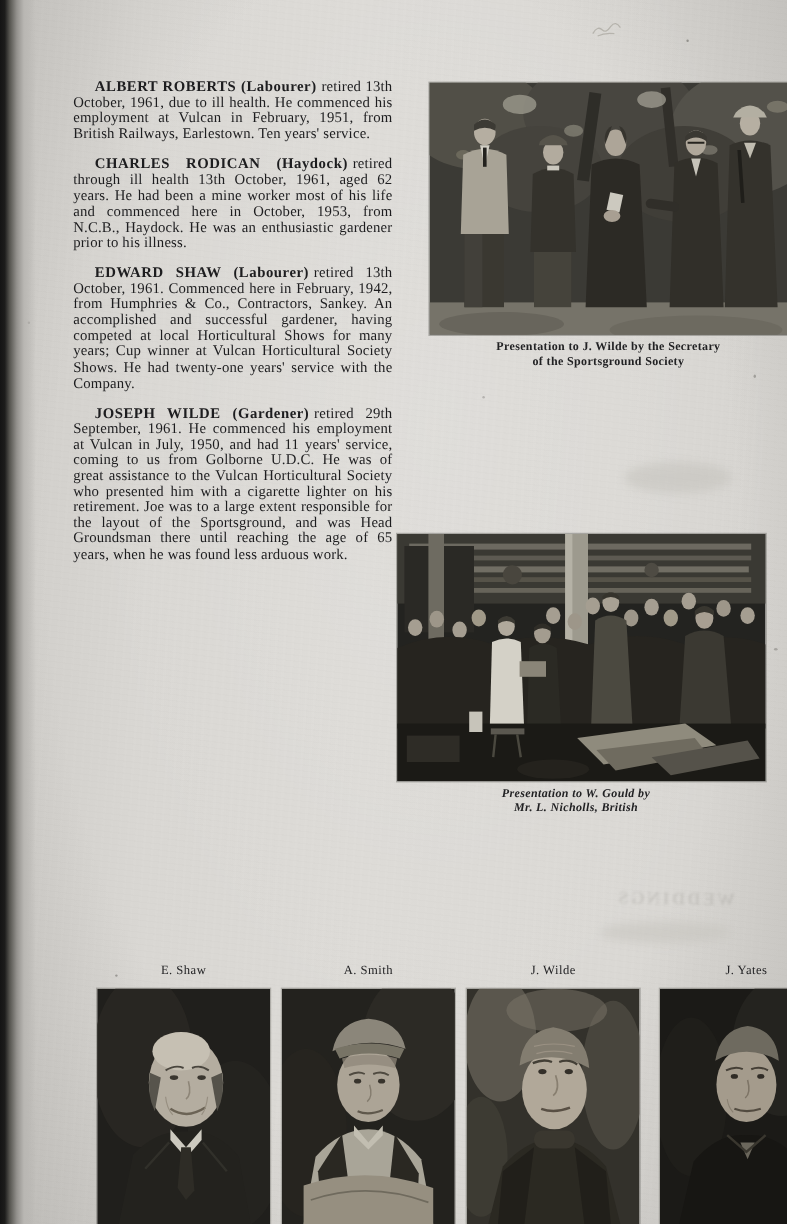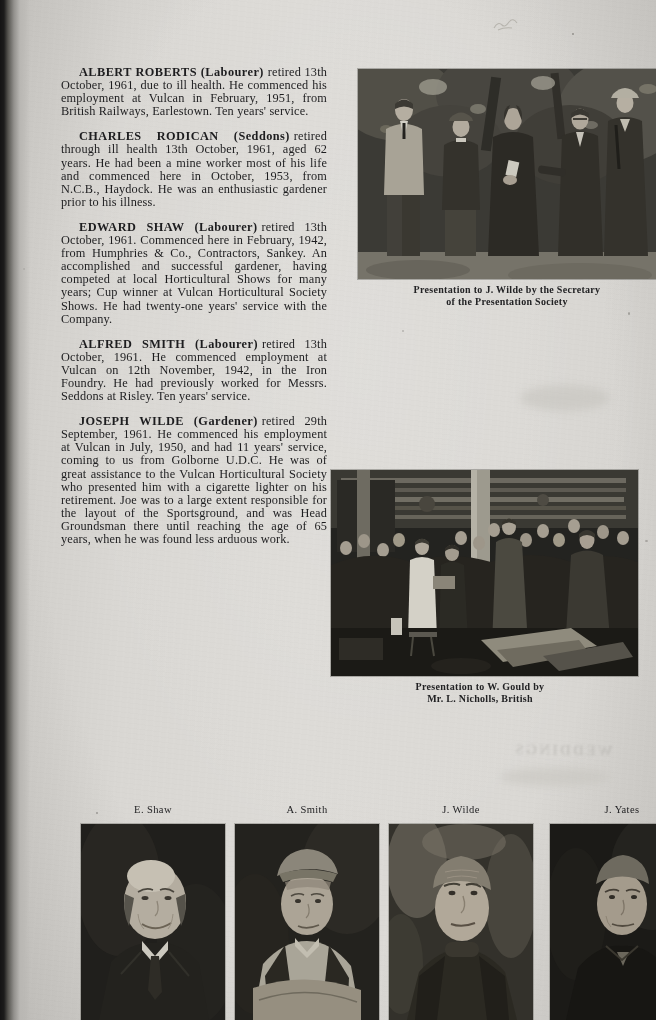--- a/index.html
+++ b/index.html
@@ -26,21 +26,21 @@
   }
   .text-col{
     position:absolute;left:61px;top:66px;width:266px;z-index:2;
     text-align:justify;color:#1d1d1f;
   }
   .article{margin:0 0 12px 0;font-size:12.3px;line-height:13.1px;text-indent:18px;letter-spacing:.15px;}
   .article:last-child{margin-bottom:0;}
   .article-title{font-weight:bold;letter-spacing:.45px;margin-right:4px;}
   .photo{position:absolute;margin:0;z-index:2;}
   .photo1{left:330px;top:69px;width:298px;padding-left:28px;}
-  .photo2{left:331px;top:470px;width:298px;}
+  .photo2{left:331px;top:445px;width:298px;font-style:italic;}
   .photo svg{display:block;box-shadow:0 0 0 1px rgba(70,68,64,0.35);}
   .photo figcaption{
     margin-top:5px;text-align:center;font-weight:bold;
     font-size:10px;line-height:11.6px;color:#222224;letter-spacing:.3px;
   }
   .portraits{position:absolute;left:0;top:803px;width:656px;height:217px;z-index:2;}
   .portrait{position:absolute;margin:0;top:0;width:144px;padding-left:48px;}
   .portrait svg{display:block;margin-top:7px;box-shadow:0 0 0 1px rgba(70,68,64,0.3);}
   .portrait-label{text-align:center;font-size:10.5px;line-height:14px;color:#232325;letter-spacing:.4px;}
   .portrait.p1{left:33px;} .portrait.p2{left:187px;} .portrait.p3{left:341px;} .portrait.p4{left:502px;}
@@ -79,23 +79,22 @@
 
   <div class="speck s1"></div>
   <div class="speck s2"></div>
   <div class="speck s3"></div>
   <div class="speck s4"></div>
   <div class="speck s5"></div>
   <div class="speck s6"></div>
 
   <div class="text-col">
     <p class="article"><span class="article-title">ALBERT ROBERTS (Labourer)</span><span class="article-body">retired 13th October, 1961, due to ill health. He commenced his employment at Vulcan in February, 1951, from British Railways, Earlestown. Ten years' service.</span></p>
-    <p class="article"><span class="article-title">CHARLES RODICAN (Seddons)</span><span class="article-body">retired through ill health 13th October, 1961, aged 62 years. He had been a mine worker most of his life and commenced here in October, 1953, from N.C.B., Haydock. He was an enthusiastic gardener prior to his illness.</span></p>
+    <p class="article"><span class="article-title">CHARLES RODICAN (Haydock)</span><span class="article-body">retired through ill health 13th October, 1961, aged 62 years. He had been a mine worker most of his life and commenced here in October, 1953, from N.C.B., Haydock. He was an enthusiastic gardener prior to his illness.</span></p>
     <p class="article"><span class="article-title">EDWARD SHAW (Labourer)</span><span class="article-body">retired 13th October, 1961. Commenced here in February, 1942, from Humphries &amp; Co., Contractors, Sankey. An accomplished and successful gardener, having competed at local Horticultural Shows for many years; Cup winner at Vulcan Horticultural Society Shows. He had twenty-one years' service with the Company.</span></p>
-    <p class="article"><span class="article-title">ALFRED SMITH (Labourer)</span><span class="article-body">retired 13th October, 1961. He commenced employment at Vulcan on 12th November, 1942, in the Iron Foundry. He had previously worked for Messrs. Seddons at Risley. Ten years' service.</span></p>
     <p class="article"><span class="article-title">JOSEPH WILDE (Gardener)</span><span class="article-body">retired 29th September, 1961. He commenced his employment at Vulcan in July, 1950, and had 11 years' service, coming to us from Golborne U.D.C. He was of great assistance to the Vulcan Horticultural Society who presented him with a cigarette lighter on his retirement. Joe was to a large extent responsible for the layout of the Sportsground, and was Head Groundsman there until reaching the age of 65 years, when he was found less arduous work.</span></p>
   </div>
 
   <figure class="photo photo1">
     <svg viewBox="0 0 306 210" width="306" height="210">
       <rect width="306" height="210" fill="#3b3a35"></rect>
       <g>
         <ellipse cx="40" cy="30" rx="58" ry="42" fill="#514f47"></ellipse>
         <ellipse cx="150" cy="25" rx="72" ry="46" fill="#484640"></ellipse>
         <ellipse cx="262" cy="42" rx="62" ry="52" fill="#53514a"></ellipse>
@@ -148,21 +147,21 @@
       <g>
         <path d="M250 52 Q267 44 284 52 L290 187 L246 187 Z" fill="#34322c"></path>
         <ellipse cx="267" cy="34" rx="8.5" ry="10" fill="#b6afa2"></ellipse>
         <path d="M255 25 Q267 13 279 25 L281 29 L253 29 Z" fill="#b3afa2"></path>
         <path d="M262 50 L272 50 L267 63 Z" fill="#c0bcb0"></path>
         <line x1="258" y1="56" x2="261" y2="100" stroke="#1f1e1a" stroke-width="3"></line>
       </g>
     </svg>
     <figcaption>
       <span>Presentation to J. Wilde by the Secretary</span><br>
-      <span>of the Presentation Society</span>
+      <span>of the Sportsground Society</span>
     </figcaption>
   </figure>
 
   <figure class="photo photo2">
     <svg viewBox="0 0 307 206" width="307" height="206">
       <rect width="307" height="206" fill="#232320"></rect>
       <g>
         <rect x="0" y="0" width="307" height="58" fill="#3a3933"></rect>
         <rect x="10" y="8" width="285" height="5" fill="#6c6960"></rect>
         <rect x="30" y="18" width="265" height="4" fill="#5d5a52"></rect>

